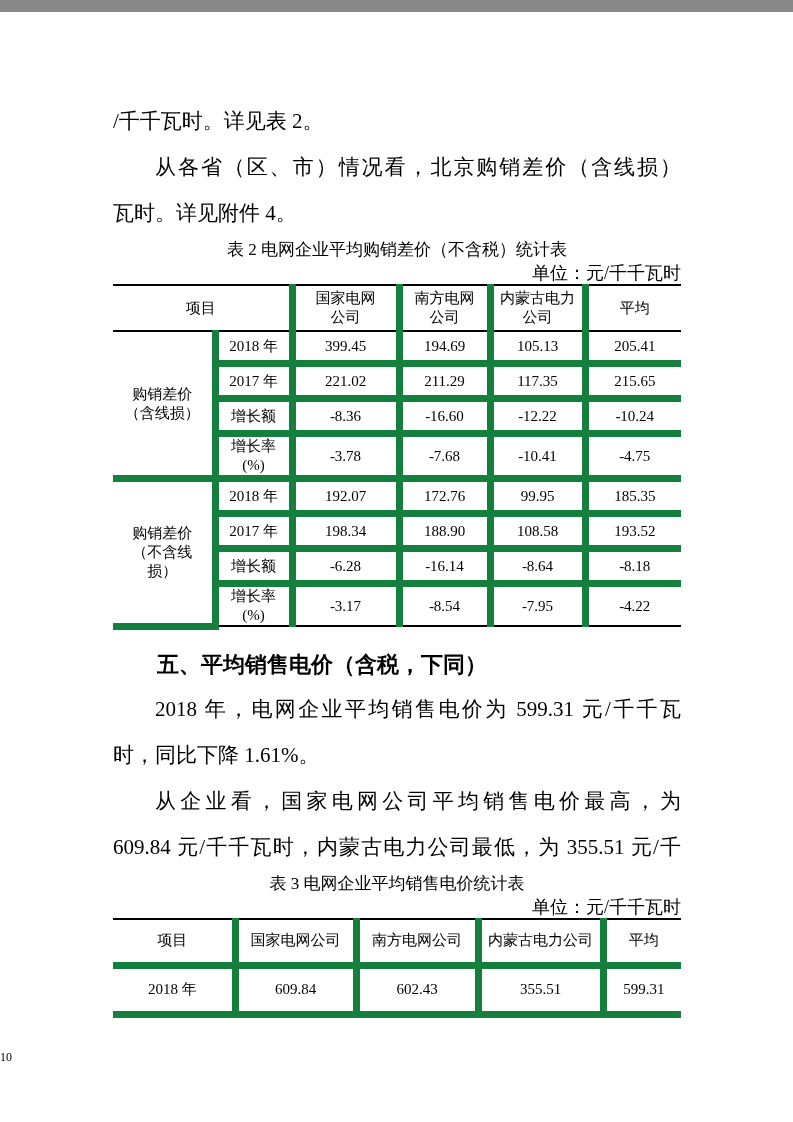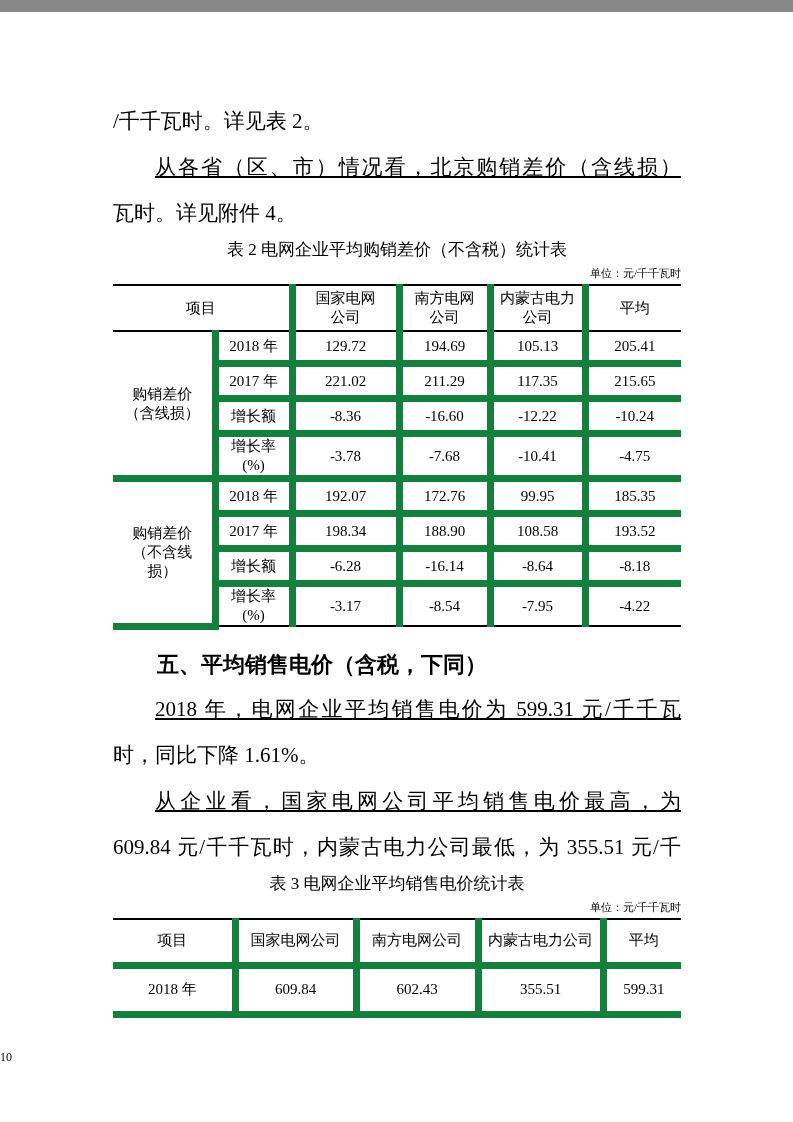--- a/index.html
+++ b/index.html
@@ -19,40 +19,40 @@
   }
   
   .bodytext{margin-top:86px;}
   .tline{
     font-size:21px;
     line-height:46px;
     white-space:nowrap;
   }
   .jl{ text-align:justify; text-align-last:justify; white-space:normal; }
   .ll{ text-align:left; white-space:normal; }
-  .ind{ text-indent:2em;text-decoration:underline; }
+  .ind{ text-indent:2em; }
   
   .sec-heading{
     margin-top:20px;
     margin-bottom:6px;
     font-family:"Liberation Sans","DejaVu Sans",sans-serif;
     font-weight:bold;
     font-size:22px;
     line-height:30px;
     text-indent:2em;
   }
   
   .tbl-title{
     font-size:17px;
     line-height:24px;
     text-align:center;
     margin-top:2px;
   }
   .tbl-unit{
-    font-size:11px;
+    font-size:18px;
     line-height:18px;
     text-align:right;
     margin-top:2px;
     margin-bottom:2px;
   }
   
   table.stat{
     width:568px;
     border-collapse:collapse;
     border-left:hidden;
@@ -125,21 +125,21 @@
           <th>内蒙古电力
 公司</th>
           <th>平均</th>
         </tr>
       </thead>
       <tbody>
         <tr class="r-single group-start">
           <td rowspan="4">购销差价
 （含线损）</td>
           <td>2018 年</td>
-          <td>129.72</td>
+          <td>399.45</td>
           <td>194.69</td>
           <td>105.13</td>
           <td>205.41</td>
         </tr>
         <tr class="r-single">
           <td>2017 年</td>
           <td>221.02</td>
           <td>211.29</td>
           <td>117.35</td>
           <td>215.65</td>

